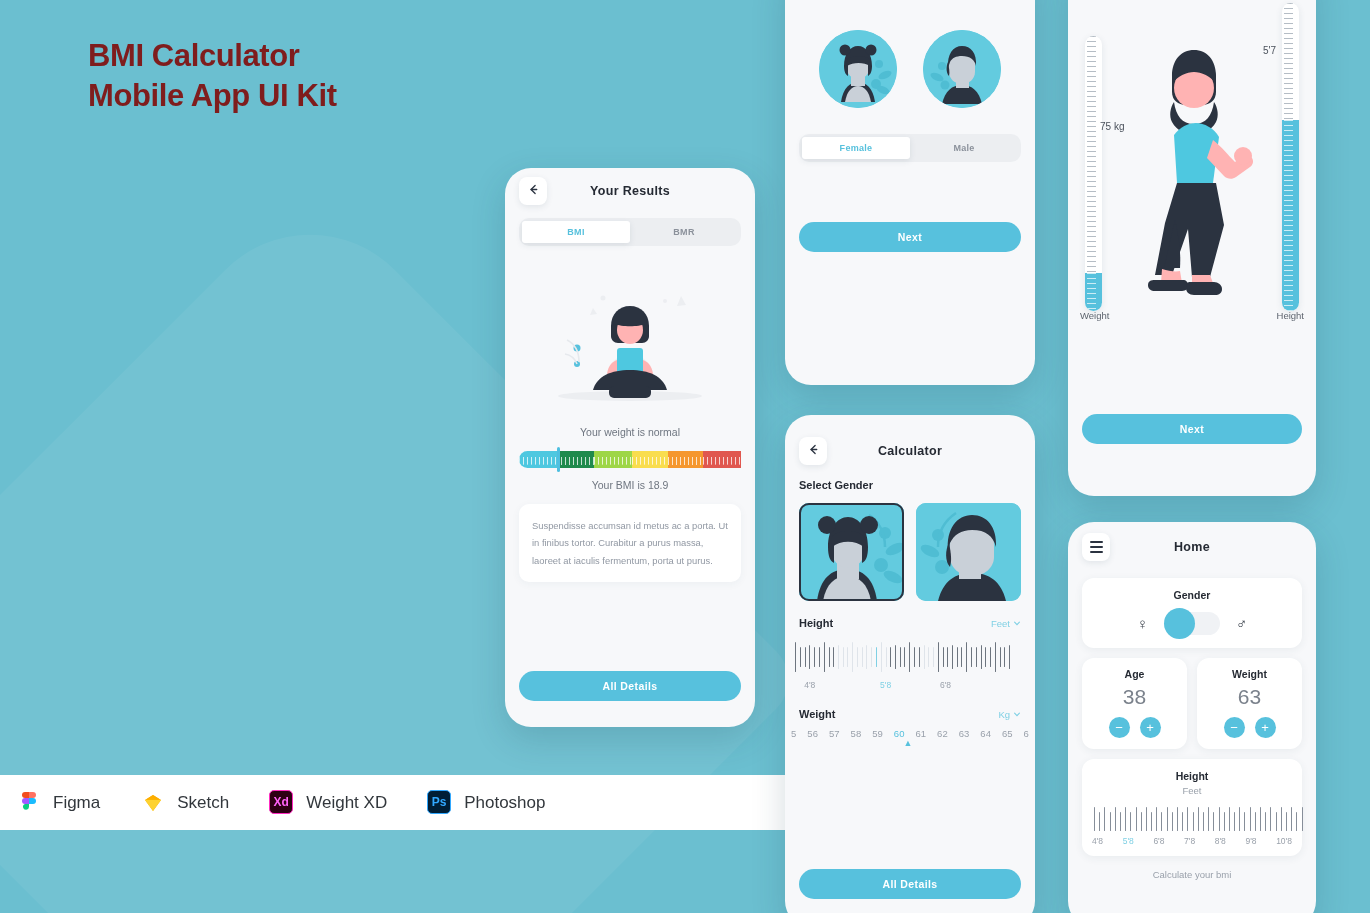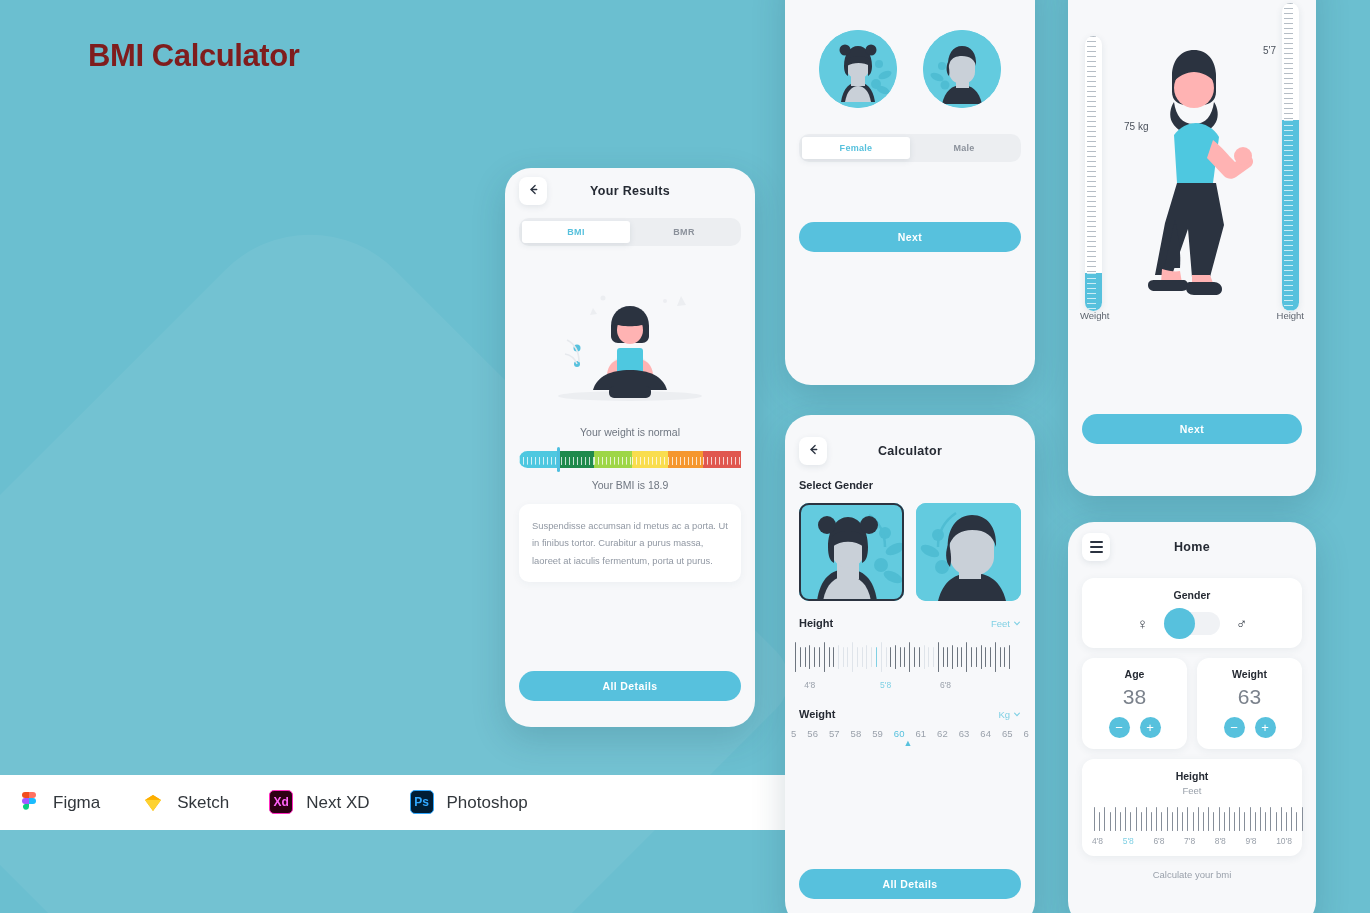--- a/index.html
+++ b/index.html
@@ -209,20 +209,21 @@
   .hamburger { display: flex; flex-direction: column; gap: 3px; }
   .hamburger i { display: block; width: 13px; height: 1.8px; background: #2b3340; border-radius: 1px; }
 </style>
 </head>
 <body>
 
 <div class="bg-watermark"></div>
 
 <div class="hero-title">
   <span class="hero-line">BMI Calculator</span>
+  <span class="hero-line">Mobile App UI Kit</span>
 </div>
 
 <div class="tools-bar">
 
   <div class="tool">
     <span class="tool-ico">
       <svg width="26" height="26" viewBox="0 0 26 26">
         <path d="M9 2h4v6H9a3 3 0 010-6z" fill="#f24e1e"></path>
         <path d="M13 2h4a3 3 0 010 6h-4V2z" fill="#ff7262"></path>
         <path d="M13 8h4a3 3 0 010 6h-4V8z" fill="#1abcfe"></path>
@@ -241,21 +242,21 @@
         <path d="M13 5l-8 5 8-2 8 2z" fill="#fdad00"></path>
       </svg>
     </span>
     <span class="tool-label">Sketch</span>
   </div>
 
   <div class="tool">
     <span class="tool-ico">
       <span class="xd-badge">Xd</span>
     </span>
-    <span class="tool-label">Next XD</span>
+    <span class="tool-label">Weight XD</span>
   </div>
 
   <div class="tool">
     <span class="tool-ico">
       <span class="ps-badge">Ps</span>
     </span>
     <span class="tool-label">Photoshop</span>
   </div>
 </div>
 
@@ -385,21 +386,21 @@
     
     
   </div>
 
   <div class="vslider" style="left:17px; top:78px; height:275px;">
     <span class="ruler"></span>
     <span class="fill" style="height:14%">
         <span class="ruler-w"></span>
       </span>
   </div>
-  <div class="slider-val" style="left:56px; top:163px;">75 kg</div>
+  <div class="slider-val" style="left:32px; top:163px;">75 kg</div>
   <div class="slider-lbl" style="left:12px; top:352px;">Weight</div>
 
   <div class="vslider" style="right:17px; top:45px; height:308px;">
     <span class="ruler"></span>
     <span class="fill" style="height:62%">
         <span class="ruler-w"></span>
       </span>
   </div>
   <div class="slider-val" style="right:40px; top:87px;">5'7</div>
   <div class="slider-lbl" style="right:12px; top:352px;">Height</div>

